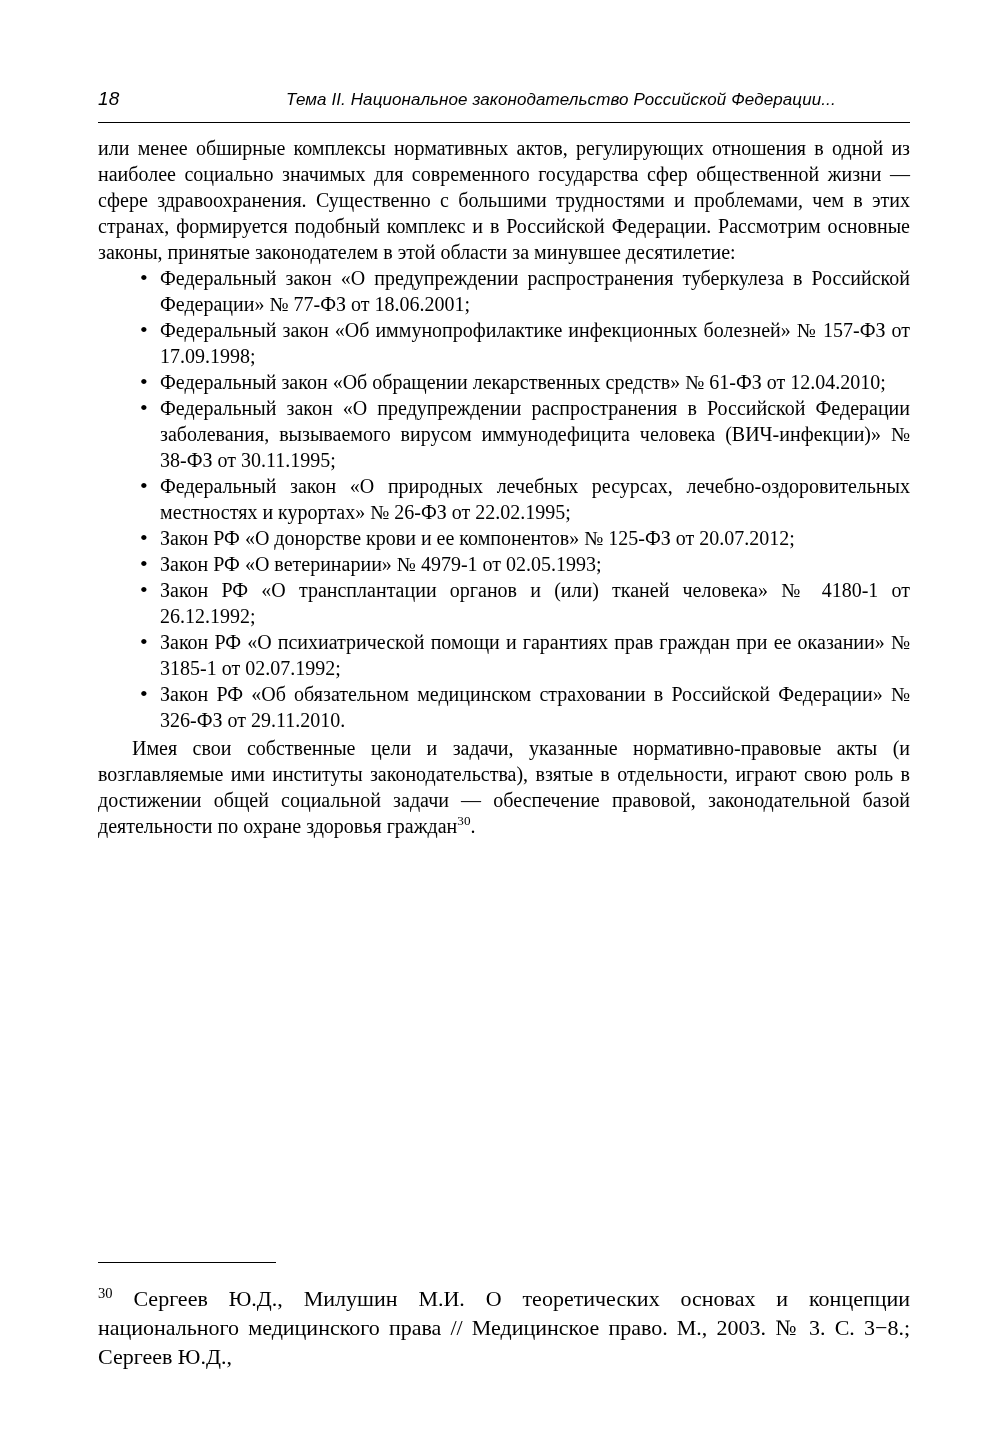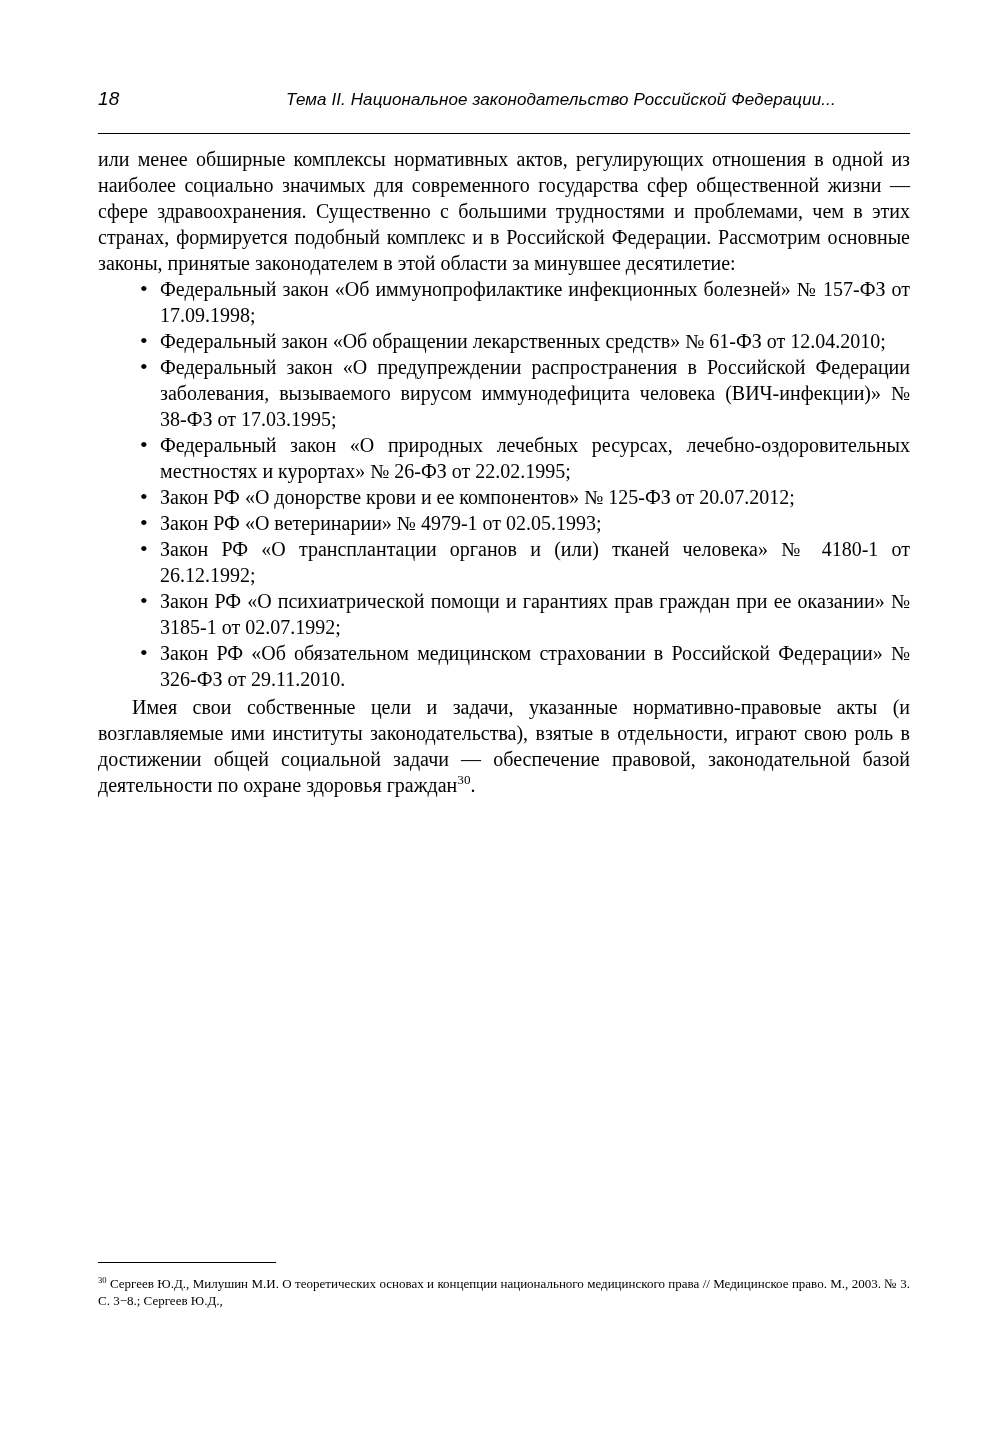--- a/index.html
+++ b/index.html
@@ -28,21 +28,21 @@
     top: 88px;
     width: 812px;
   }
   .running-head {
     display: flex;
     align-items: baseline;
     font-family: "Liberation Sans", sans-serif;
     font-style: italic;
     font-size: 17px;
     letter-spacing: 0.1px;
-    padding-bottom: 23px;
+    padding-bottom: 12px;
     border-bottom: 1.6px solid #000;
     width: 812px;
   }
   .running-head .page-number {
     width: 48px;
     flex: 0 0 auto;
     font-size: 19px;
   }
   .running-head .head-title {
     flex: 1 1 auto;
@@ -93,21 +93,21 @@
     top: 1262px;
     width: 812px;
   }
   .footnote-rule {
     width: 178px;
     height: 1.4px;
     background: #000;
     margin-bottom: 10px;
   }
   .footnote {
-    font-size: 13px;
+    font-size: 22px;
     line-height: 1.30;
     text-align: justify;
   }
   sup {
     font-size: 0.66em;
     vertical-align: super;
     line-height: 0;
   }
 </style>
 </head>
@@ -120,23 +120,24 @@
     <div class="running-head">
       <span class="page-number">18</span>
       <span class="head-title">Тема II. Национальное законодательство Российской Федерации...</span>
     </div>
 
     <div class="body-text">
 
       <p class="para">или менее обширные комплексы нормативных актов, регулирующих отношения в одной из наиболее социально значимых для современного государства сфер общественной жизни — сфере здравоохранения. Существенно с большими трудностями и проблемами, чем в этих странах, формируется подобный комплекс и в Российской Федерации. Рассмотрим основные законы, принятые законодателем в этой области за минувшее десятилетие:</p>
 
       <ul class="law-list">
+        <li>Федеральный закон «О предупреждении распространения туберкулеза в Российской Федерации» № 77-ФЗ от 18.06.2001;</li>
         <li>Федеральный закон «Об иммунопрофилактике инфекционных болезней» № 157-ФЗ от 17.09.1998;</li>
         <li>Федеральный закон «Об обращении лекарственных средств» № 61-ФЗ от 12.04.2010;</li>
-        <li>Федеральный закон «О предупреждении распространения в Российской Федерации заболевания, вызываемого вирусом иммунодефицита человека (ВИЧ-инфекции)» № 38-ФЗ от 17.03.1995;</li>
+        <li>Федеральный закон «О предупреждении распространения в Российской Федерации заболевания, вызываемого вирусом иммунодефицита человека (ВИЧ-инфекции)» № 38-ФЗ от 30.11.1995;</li>
         <li>Федеральный закон «О природных лечебных ресурсах, лечебно-оздоровительных местностях и курортах» № 26-ФЗ от 22.02.1995;</li>
         <li>Закон РФ «О донорстве крови и ее компонентов» № 125-ФЗ от 20.07.2012;</li>
         <li>Закон РФ «О ветеринарии» № 4979-1 от 02.05.1993;</li>
         <li>Закон РФ «О трансплантации органов и (или) тканей человека» № 4180-1 от 26.12.1992;</li>
         <li>Закон РФ «О психиатрической помощи и гарантиях прав граждан при ее оказании» № 3185-1 от 02.07.1992;</li>
         <li>Закон РФ «Об обязательном медицинском страховании в Российской Федерации» № 326-ФЗ от 29.11.2010.</li>
       </ul>
 
       <p class="para indented tail-para"><span>Имея свои собственные цели и задачи, указанные нормативно-правовые акты (и возглавляемые ими институты законодательства), взятые в отдельности, играют свою роль в достижении общей социальной задачи — обеспечение правовой, законодательной базой деятельности по охране здоровья граждан</span><sup>30</sup><span>.</span></p>
 

